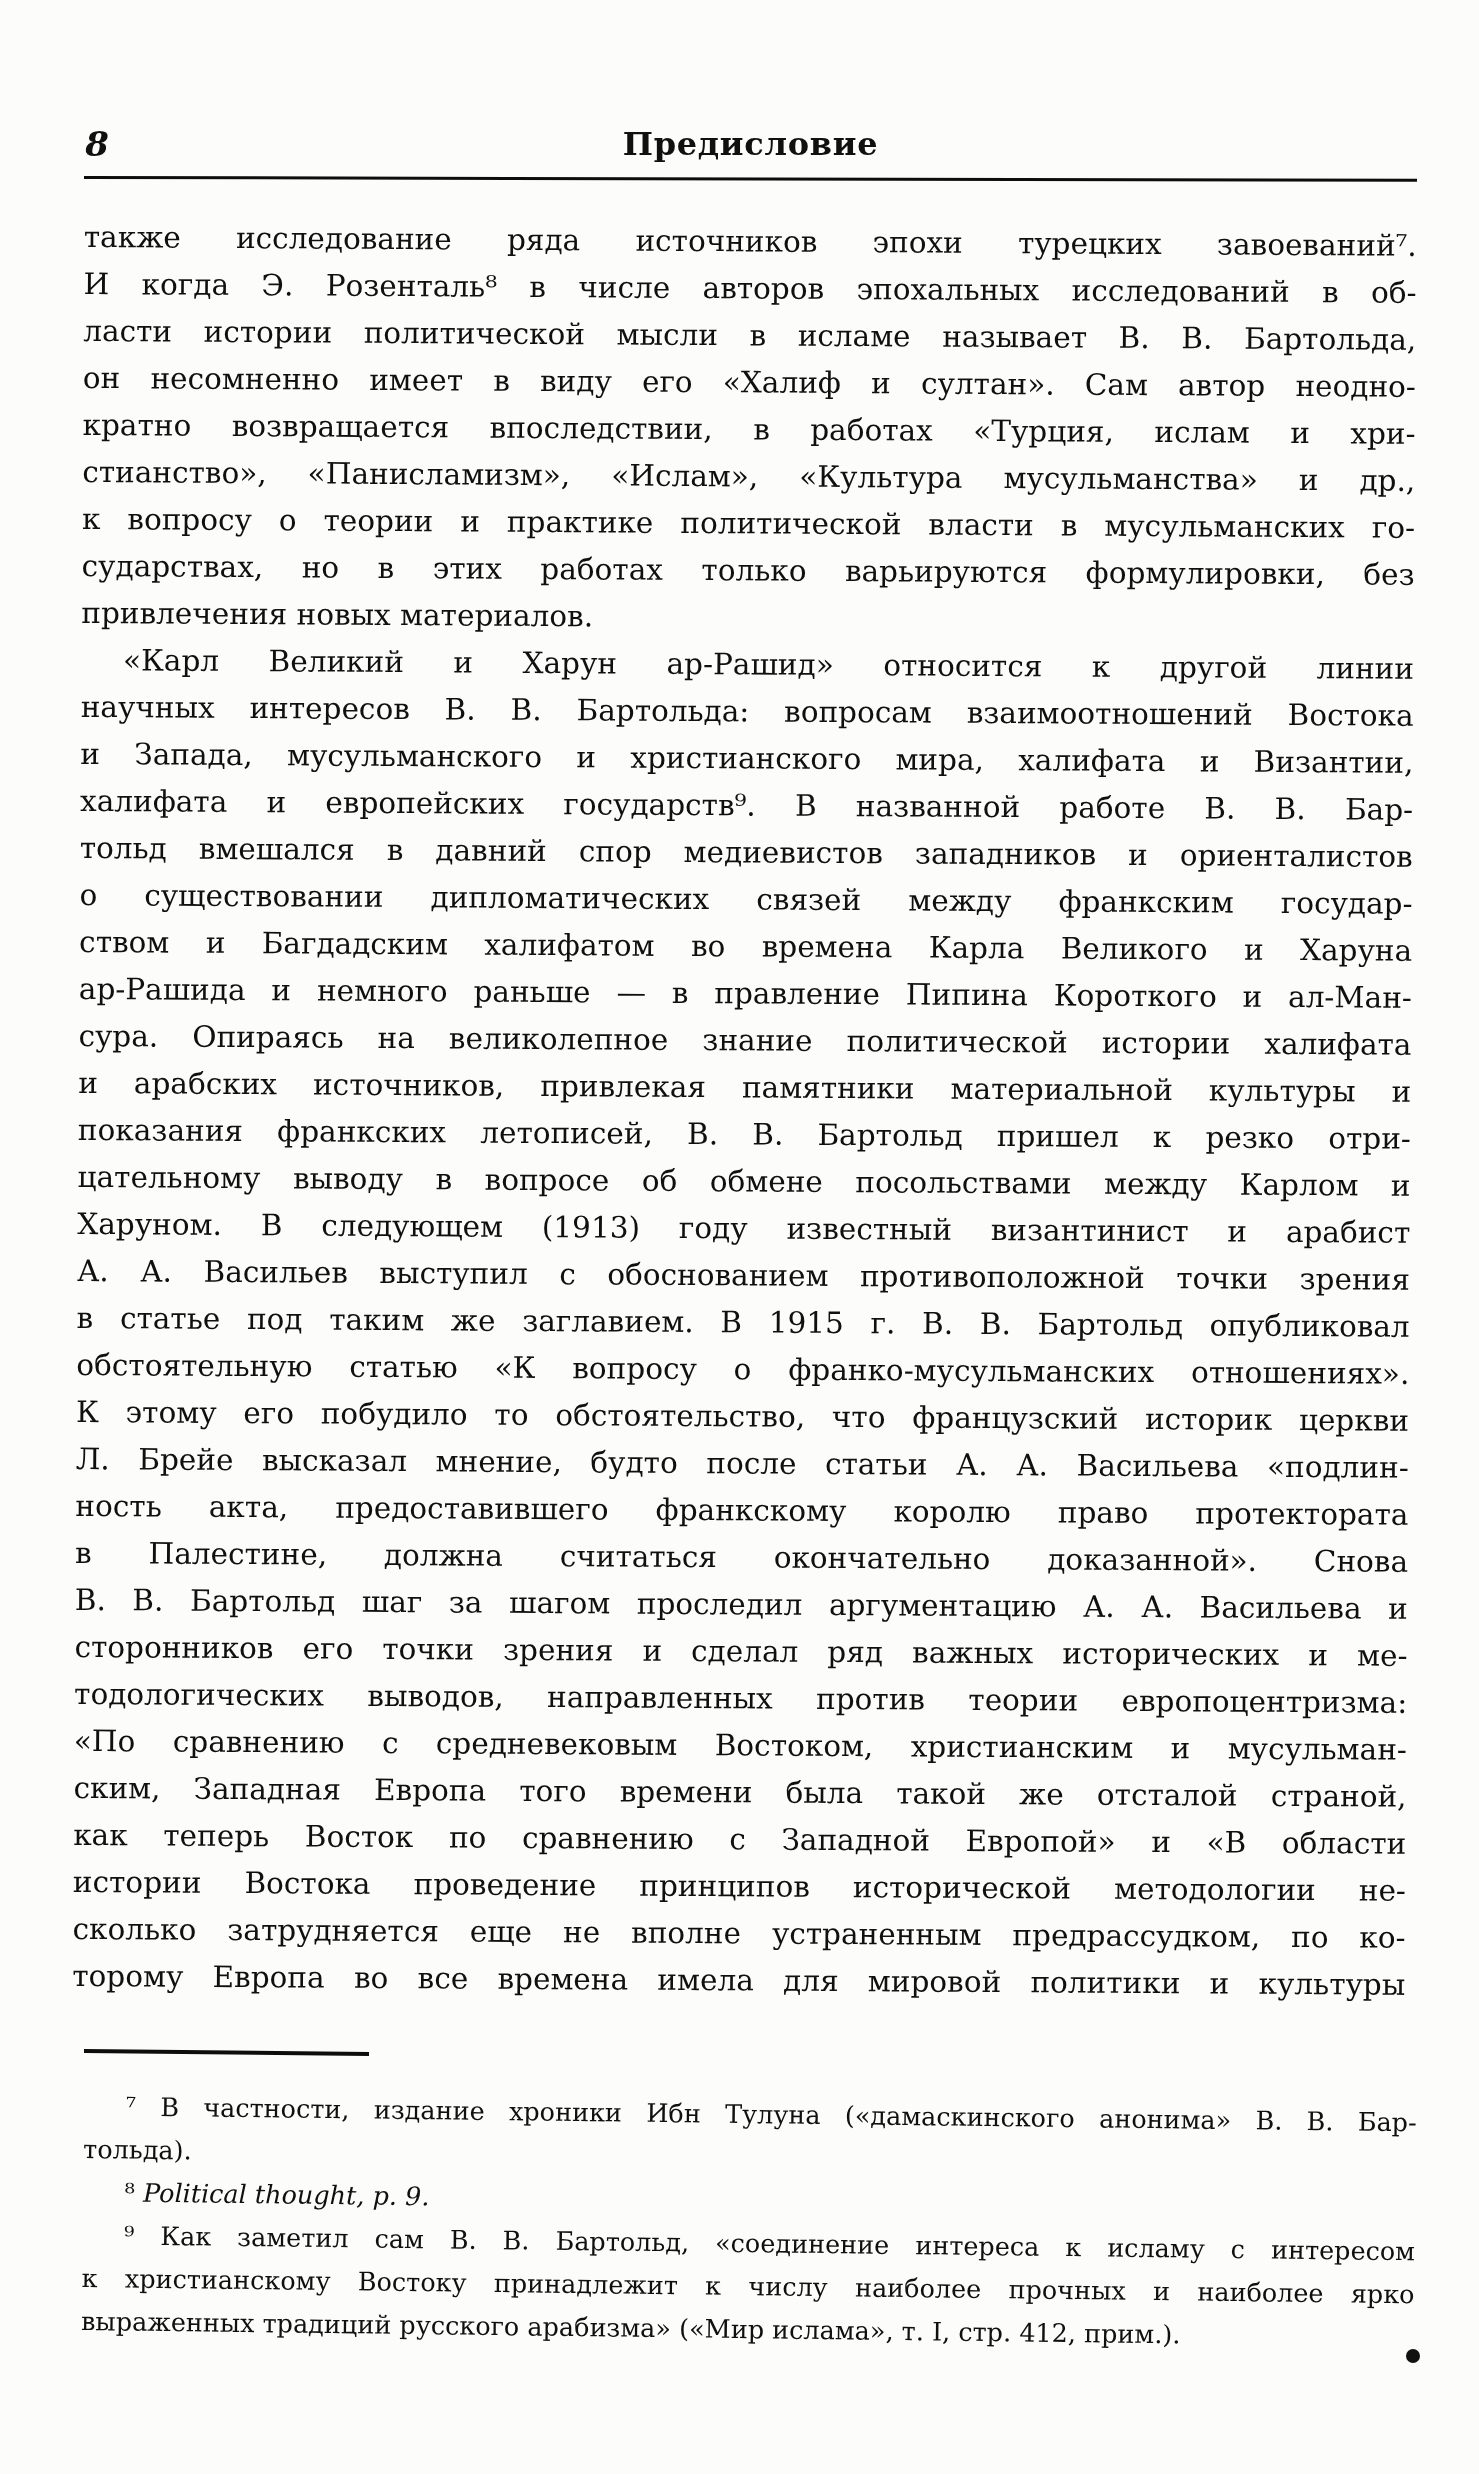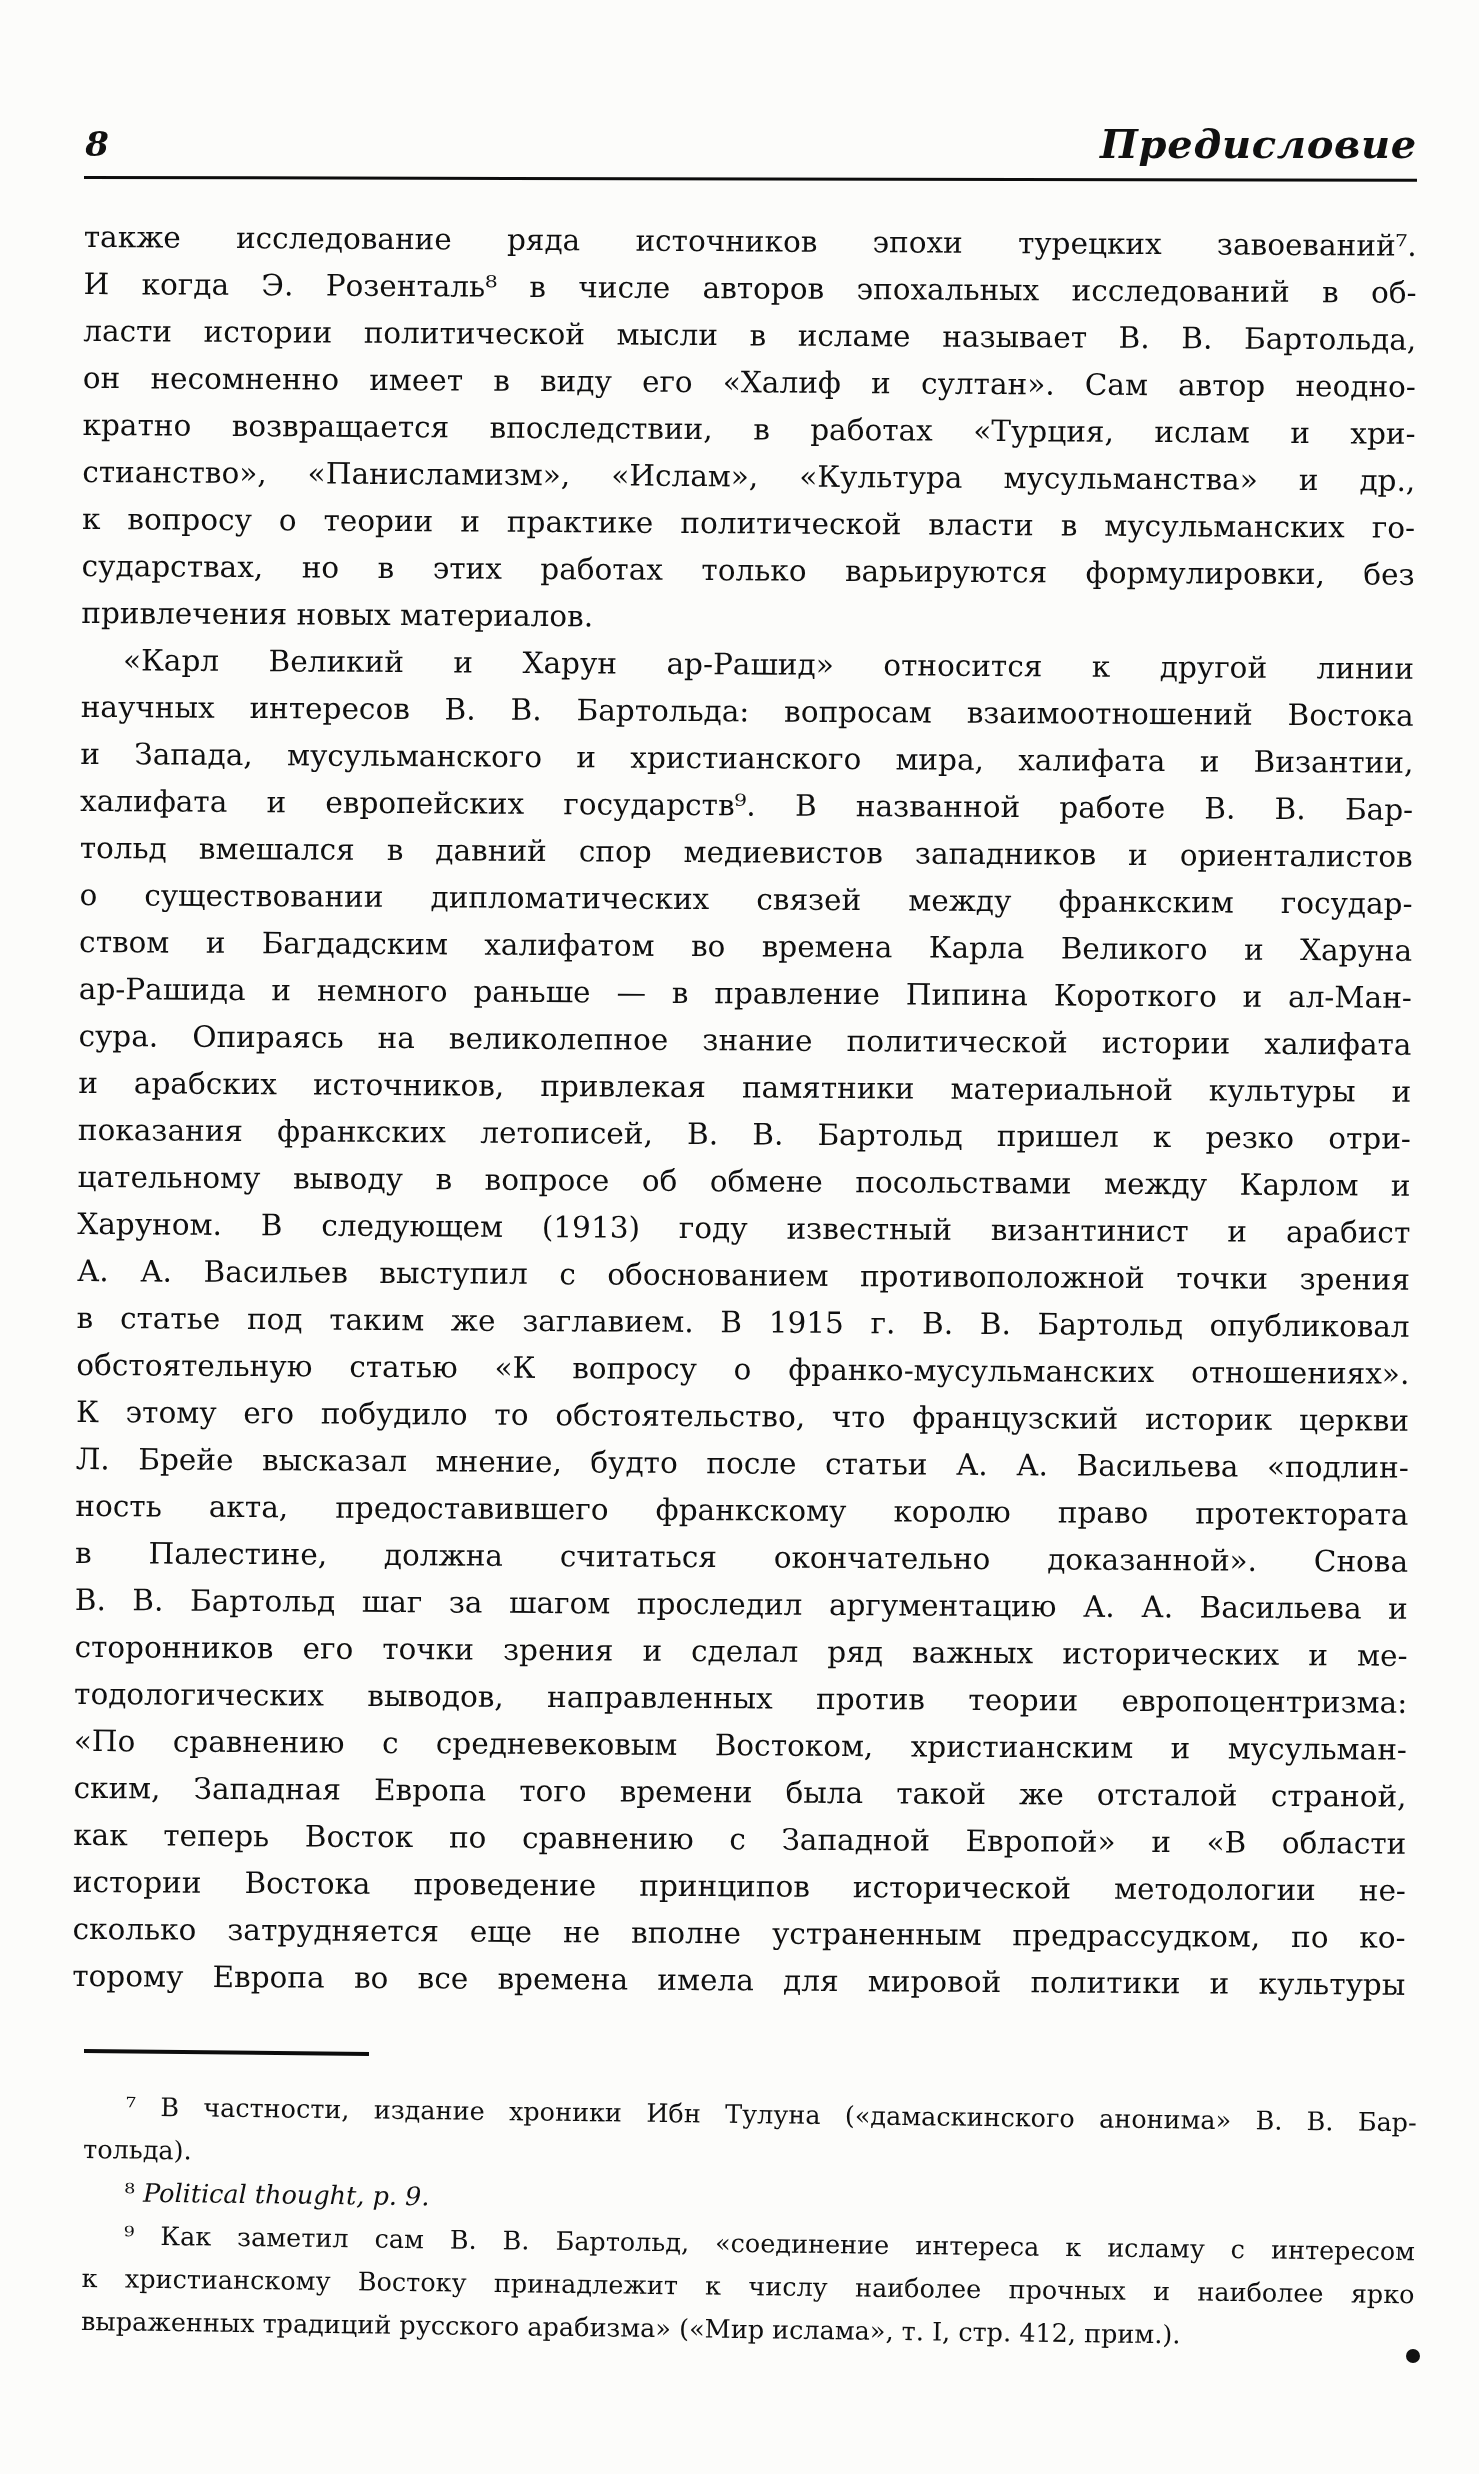--- a/index.html
+++ b/index.html
@@ -32,23 +32,22 @@
     font-size: 34px;
     font-weight: 700;
     font-style: italic;
     line-height: 38px;
   }
   .running-title {
     position: absolute;
     left: 0;
     top: 0;
     width: 100%;
-    text-align: right;
-    font-size: 40px;
-    font-style: italic;
+    text-align: center;
+    font-size: 32px;
     font-weight: 700;
     line-height: 38px;
     letter-spacing: 0.7px;
   }
   .header-rule {
     position: absolute;
     top: 176px;
     left: 84px;
     width: 1333px;
     height: 3.4px;

